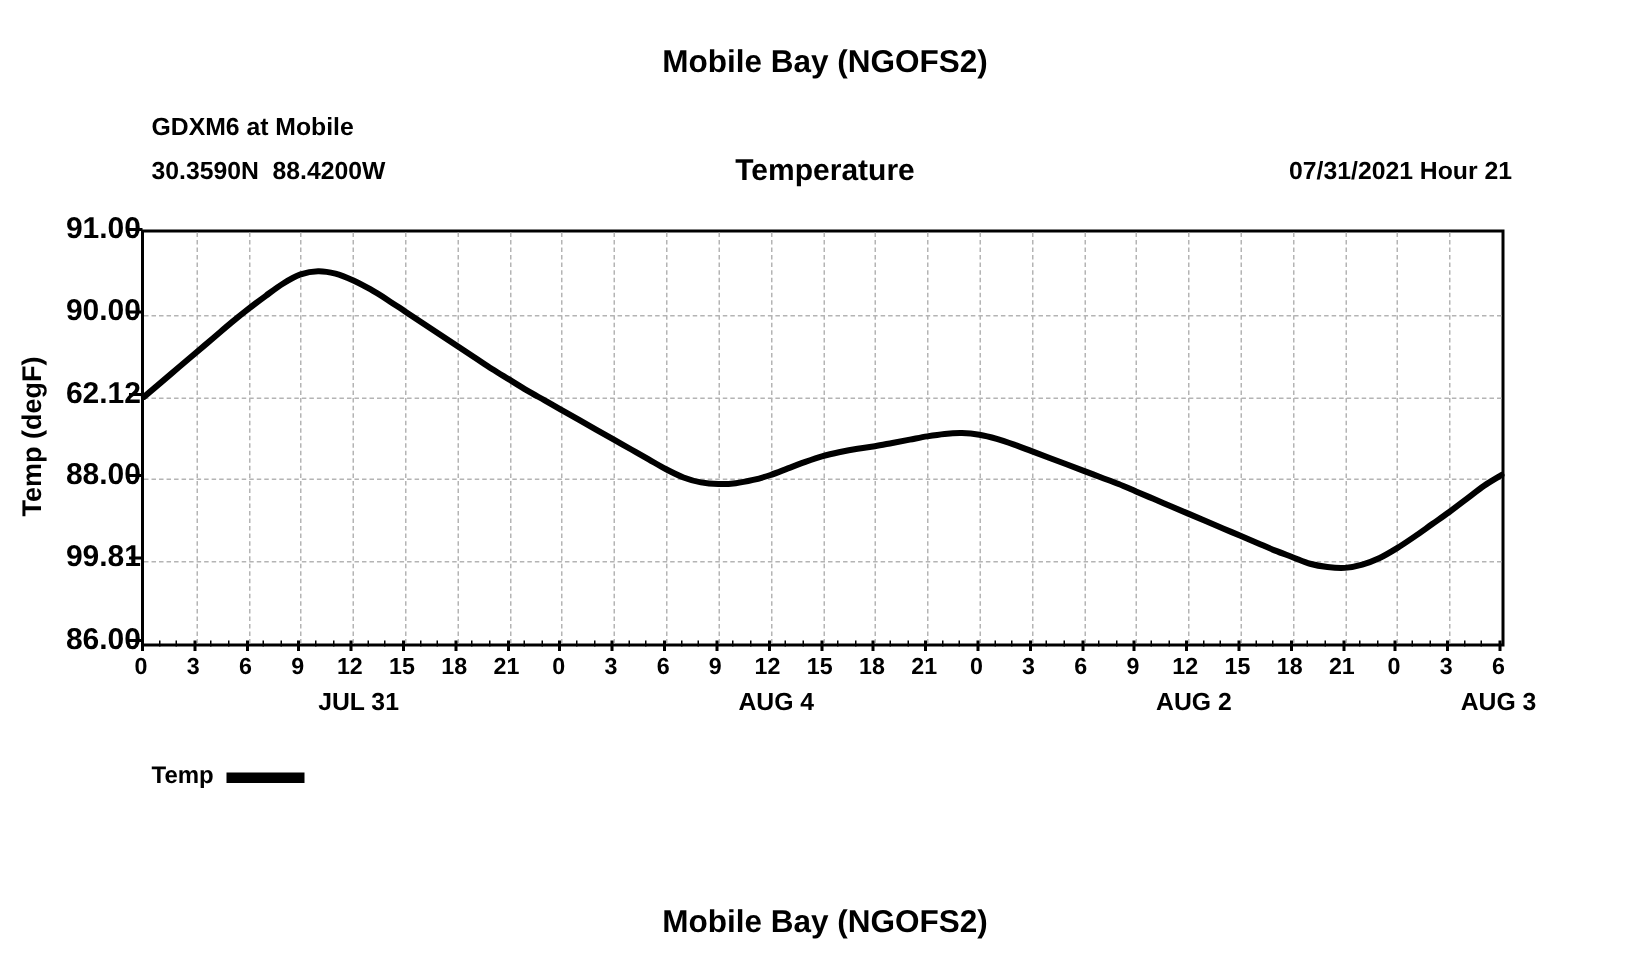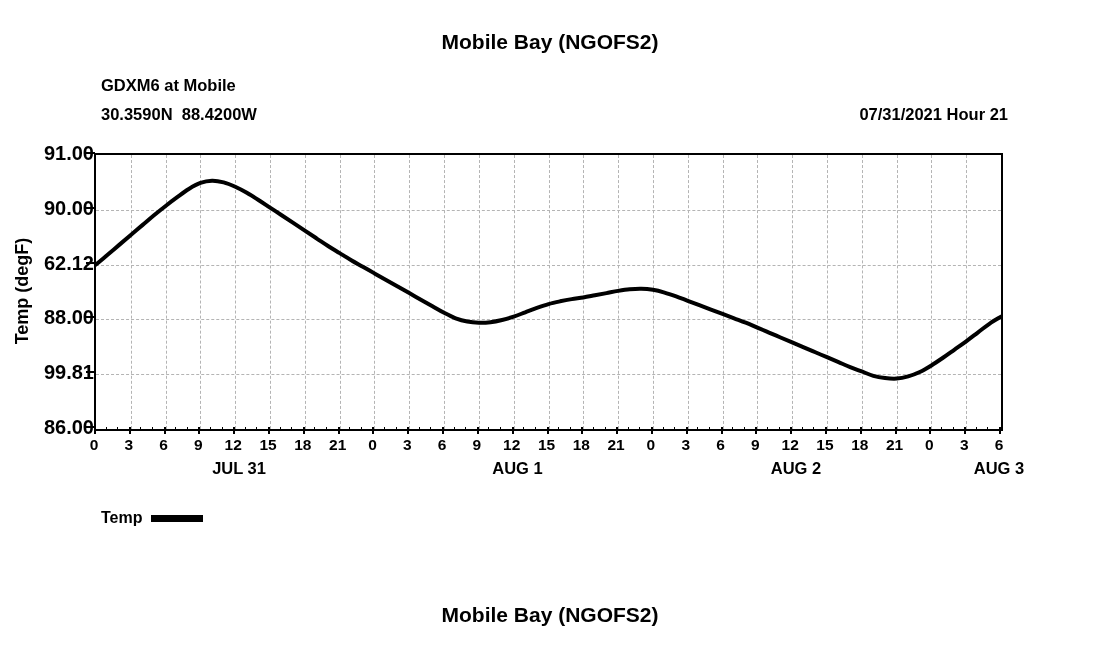--- a/index.html
+++ b/index.html
@@ -177,20 +177,21 @@
 </style>
 </head>
 <body>
 
 <div id="page">
 
   <div class="txt" id="top-title">Mobile Bay (NGOFS2)</div>
 
   <div class="txt" id="station-line">GDXM6 at Mobile</div>
   <div class="txt" id="coords-line">30.3590N  88.4200W</div>
+  <div class="txt" id="panel-title">Temperature</div>
   <div class="txt" id="valid-time">07/31/2021 Hour 21</div>
 
   <div id="ylabel-wrap">
     <div id="ylabel">Temp (degF)</div>
   </div>
 
   <div id="plot">
     <div id="plot-inner">
         <div class="gridline-h" style="top: 219.2px;"></div>
         <div class="gridline-h" style="top: 164.4px;"></div>
@@ -347,16 +348,16 @@
     <div class="txt xtick-label" style="left: 720.538px;">6</div>
     <div class="txt xtick-label" style="left: 755.346px;">9</div>
     <div class="txt xtick-label" style="left: 790.154px;">12</div>
     <div class="txt xtick-label" style="left: 824.962px;">15</div>
     <div class="txt xtick-label" style="left: 859.769px;">18</div>
     <div class="txt xtick-label" style="left: 894.577px;">21</div>
     <div class="txt xtick-label" style="left: 929.385px;">0</div>
     <div class="txt xtick-label" style="left: 964.192px;">3</div>
     <div class="txt xtick-label" style="left: 999px;">6</div>
     <div class="txt day-label" style="left: 239.032px;">JUL 31</div>
-    <div class="txt day-label" style="left: 517.494px;">AUG 1</div>
+    <div class="txt day-label" style="left: 517.494px;">AUG 4</div>
     <div class="txt day-label" style="left: 795.955px;">AUG 2</div>
     <div class="txt day-label" style="left: 999px;">AUG 3</div>
   </div>
 
 </body></html>

